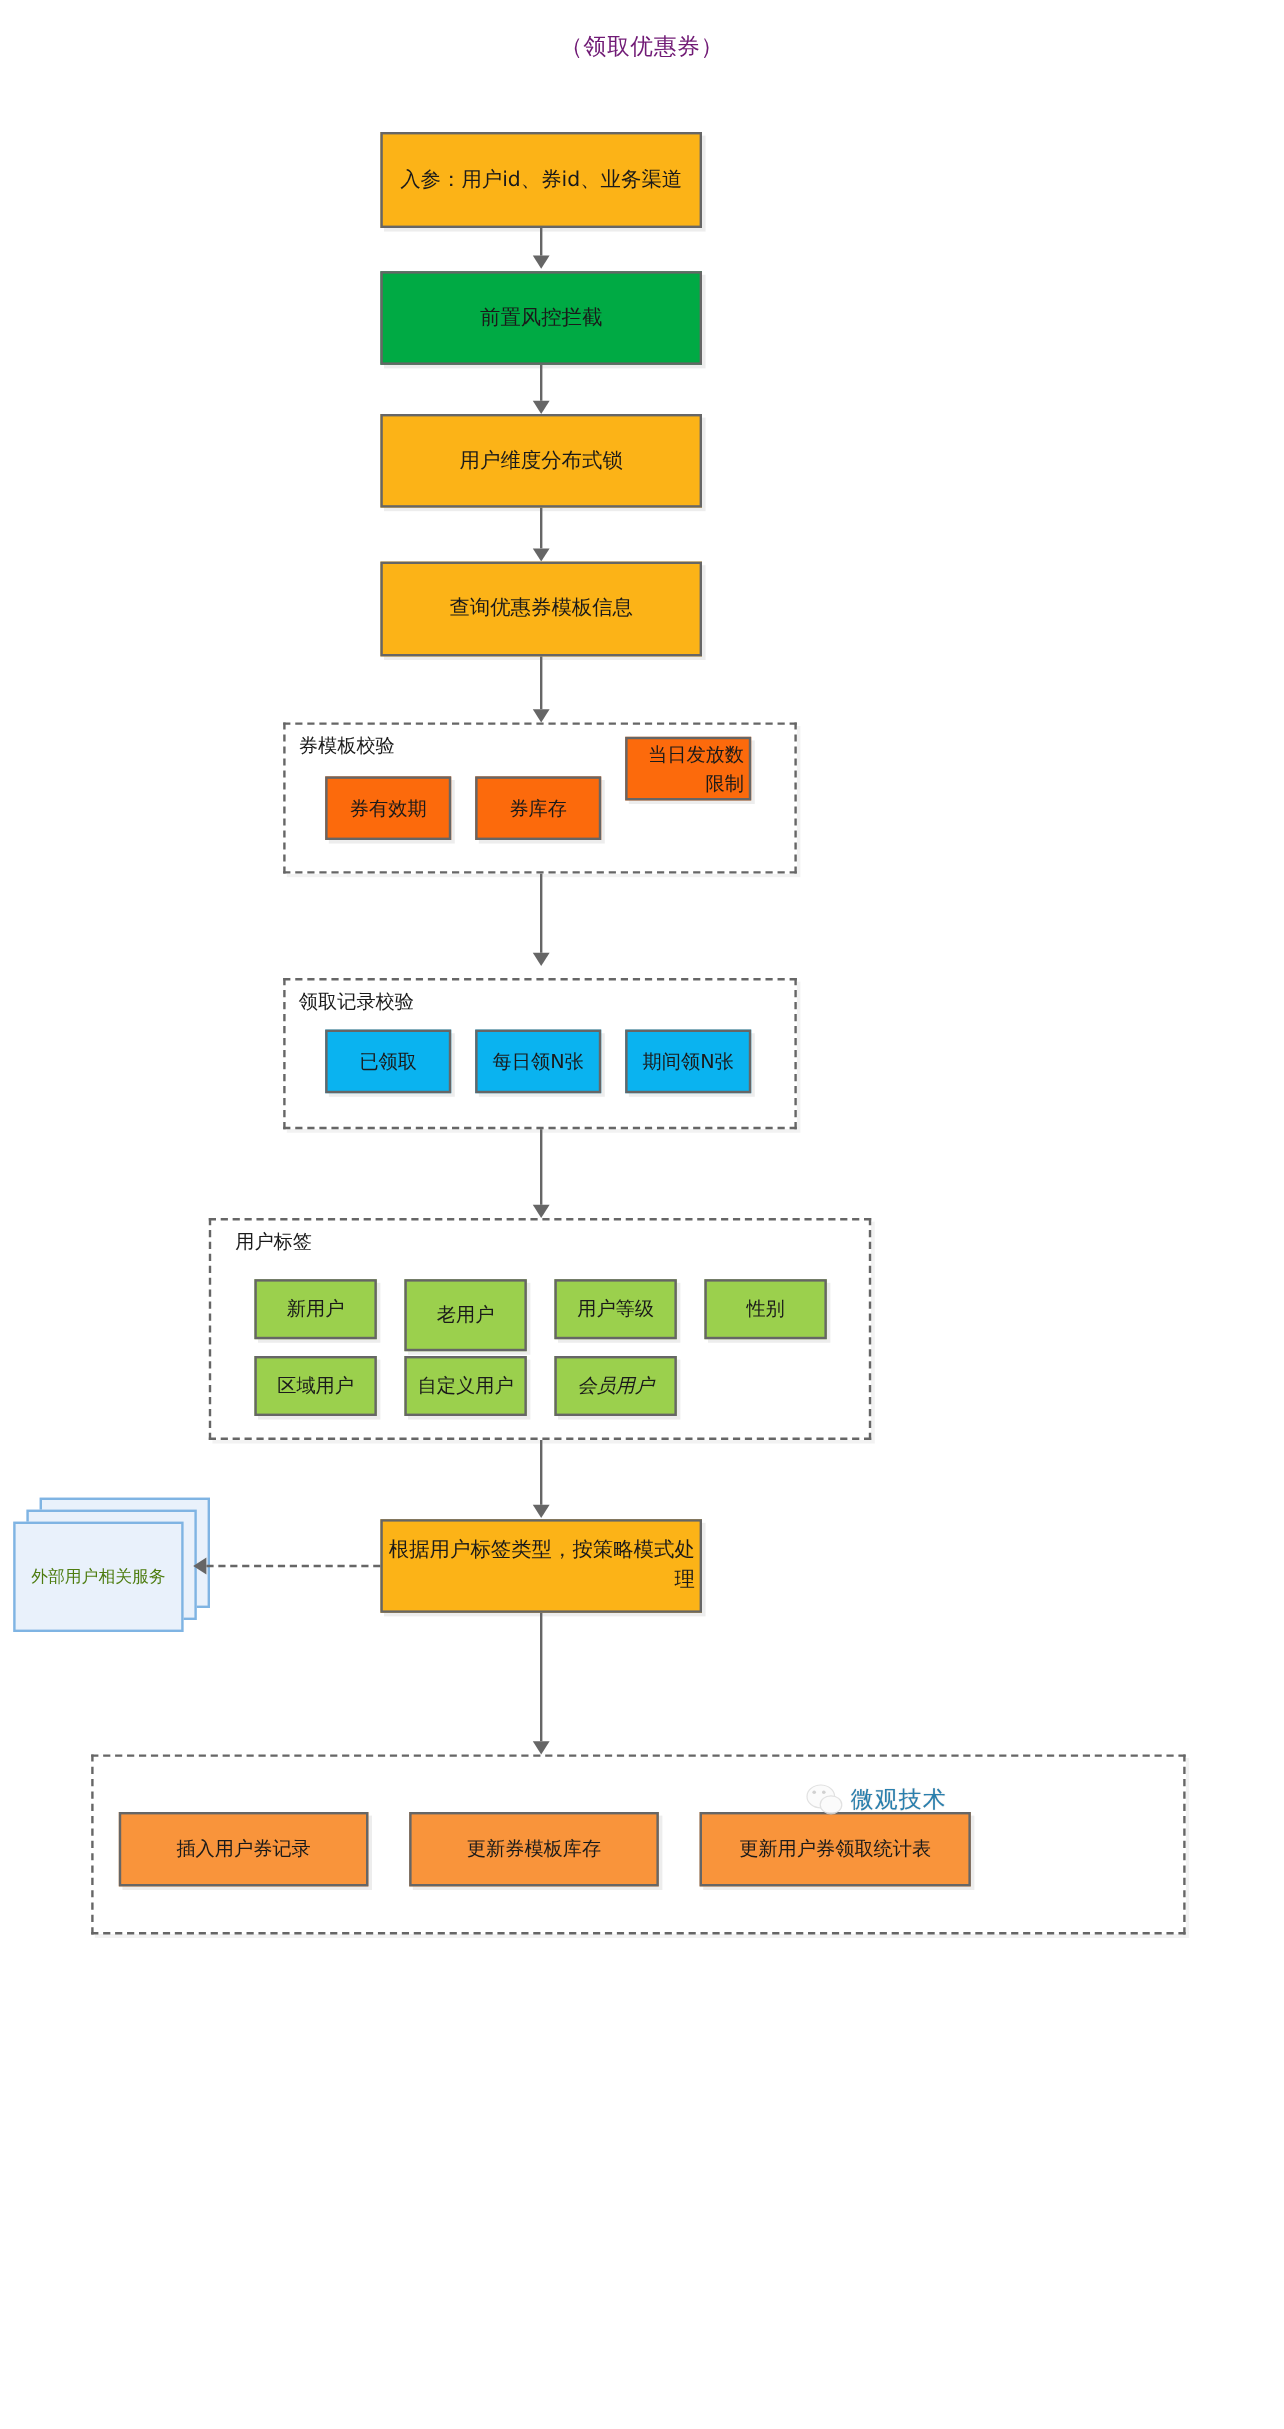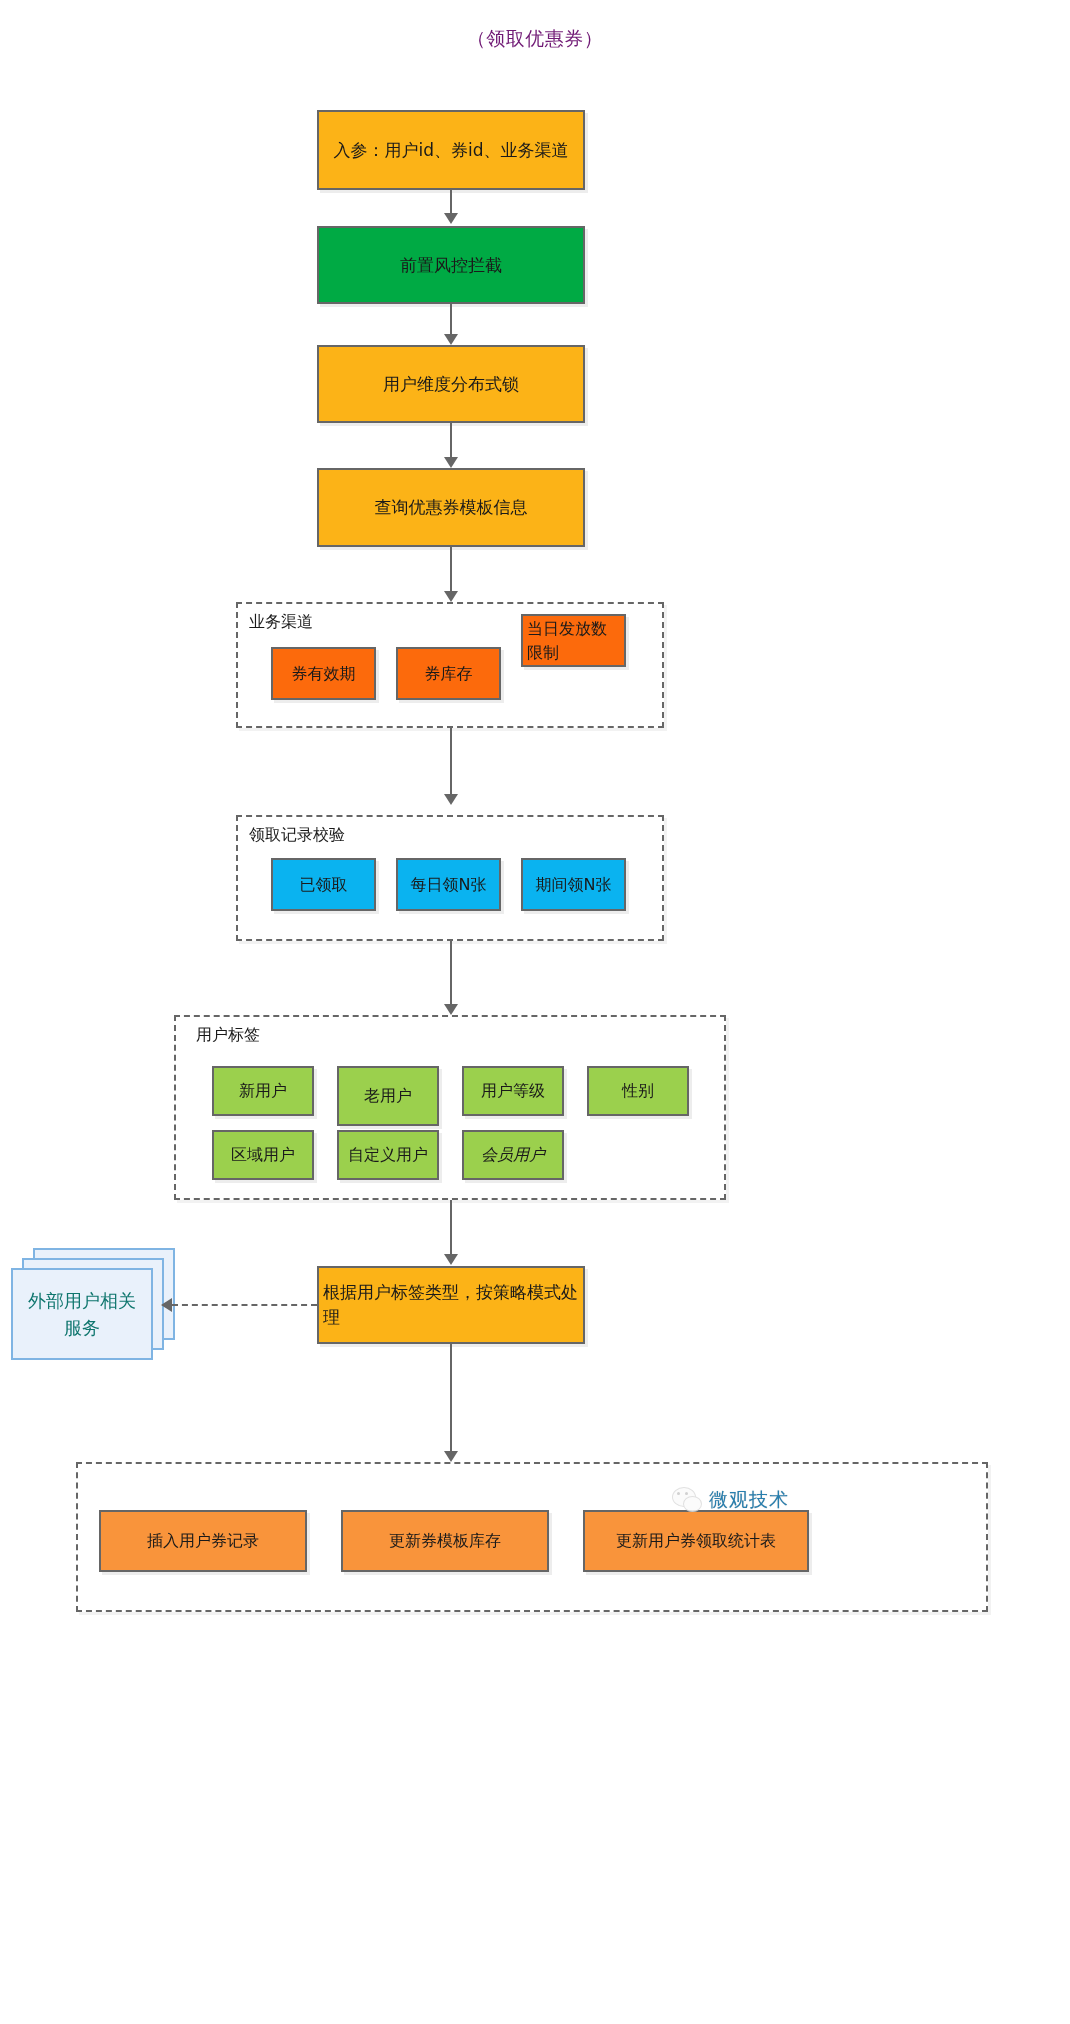--- a/index.html
+++ b/index.html
@@ -32,21 +32,21 @@
     font-weight: 400;
   }
 
   
   .node {
     box-sizing: border-box;
     border: 2px solid #666666;
     display: flex;
     align-items: center;
     justify-content: center;
-    text-align: left;
+    text-align: right;
     color: #1a1a1a;
     font-size: 17px;
     line-height: 1.45;
     padding: 4px 4px;
     box-shadow: 3px 3px 0 rgba(0,0,0,0.07);
   }
   .node.amber   { background: #FCB317; }
   .node.green   { background: #00AA44; }
   .node.oranger { background: #FC6A0C; font-size: 16px; }
   .node.cyan    { background: #0AB3F0; font-size: 16px; }
@@ -72,22 +72,22 @@
     border: 2px solid #7FB4E3;
   }
   .stack-front {
     box-sizing: border-box;
     background: #E9F1FB;
     border: 2px solid #7FB4E3;
     display: flex;
     align-items: center;
     justify-content: center;
     text-align: center;
-    color: #0f766e;
-    font-size: 18px;
+    color: #4d7c0f;
+    font-size: 14px;
     line-height: 1.5;
     padding: 2px 10px;
   }
 
   
   .vline {
     background: #666666;
     width: 2px;
   }
   .hline-dash {
@@ -165,21 +165,21 @@
 
   <div class="abs vline" style="left:450px; top:423px; height:34px;"></div>
   <div class="abs arrow-down" style="left:444px; top:457px;"></div>
 
   <div class="abs node amber" style="left:317px; top:468px; width:268px; height:79px;">查询优惠券模板信息</div>
 
   <div class="abs vline" style="left:450px; top:547px; height:44px;"></div>
   <div class="abs arrow-down" style="left:444px; top:591px;"></div>
 
   <div class="abs group" style="left:236px; top:602px; width:428px; height:126px;"></div>
-  <div class="abs group-label" style="left:249px; top:612px;">业务渠道</div>
+  <div class="abs group-label" style="left:249px; top:612px;">券模板校验</div>
 
   <div class="abs node oranger" style="left:271px; top:647px; width:105px; height:53px;">券有效期</div>
   <div class="abs node oranger" style="left:396px; top:647px; width:105px; height:53px;">券库存</div>
   <div class="abs node oranger" style="left:521px; top:614px; width:105px; height:53px;">当日发放数限制</div>
 
   <div class="abs vline" style="left:450px; top:728px; height:66px;"></div>
   <div class="abs arrow-down" style="left:444px; top:794px;"></div>
 
   <div class="abs group" style="left:236px; top:815px; width:428px; height:126px;"></div>
   <div class="abs group-label" style="left:249px; top:825px;">领取记录校验</div>

